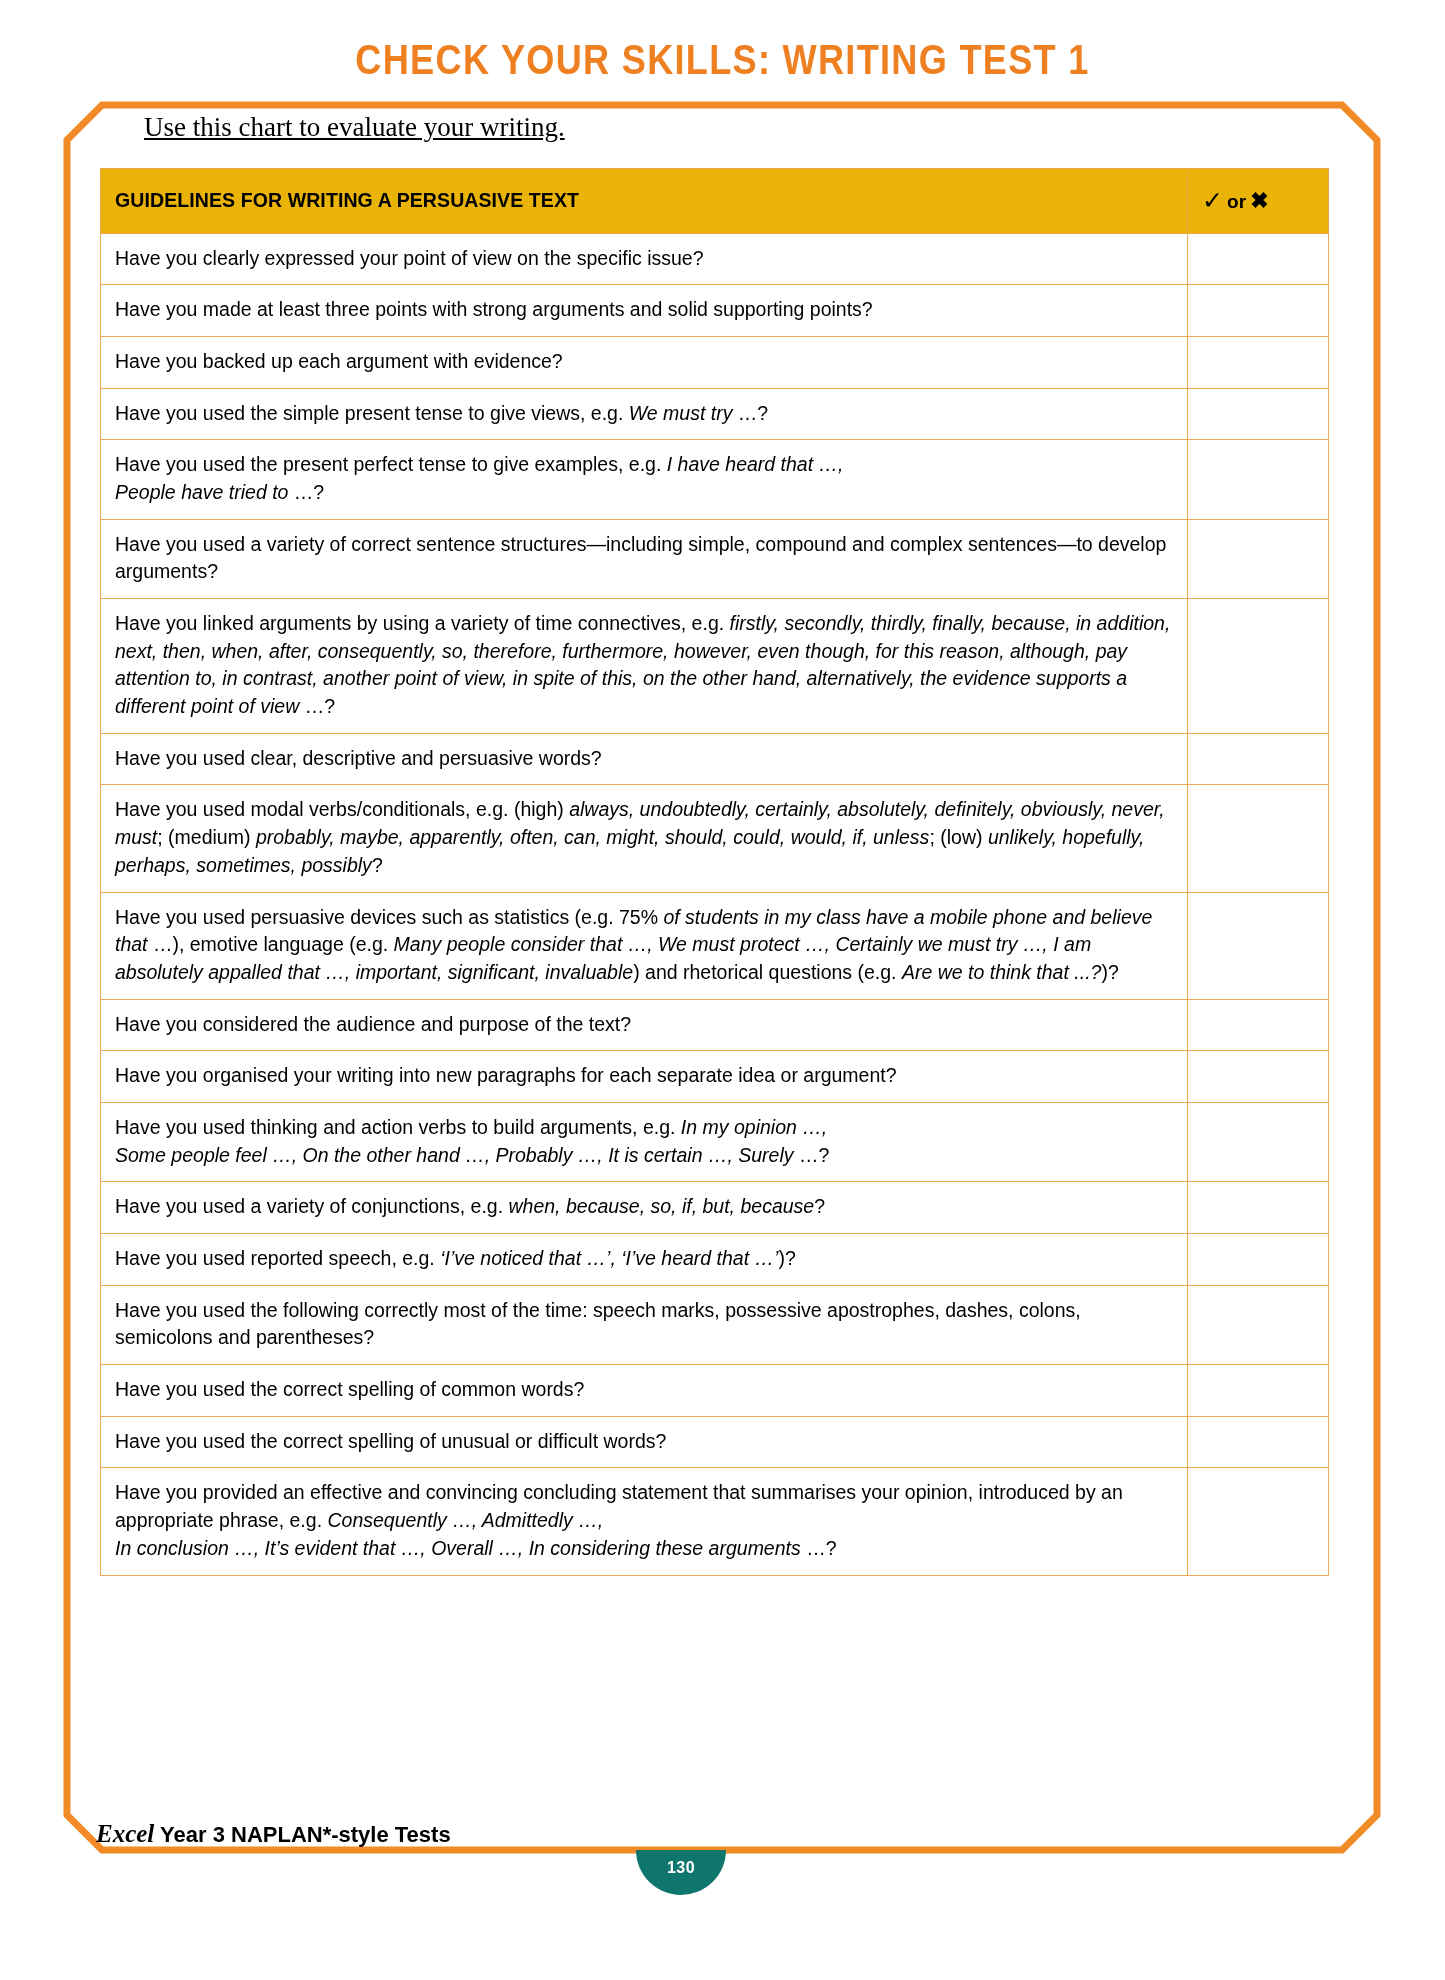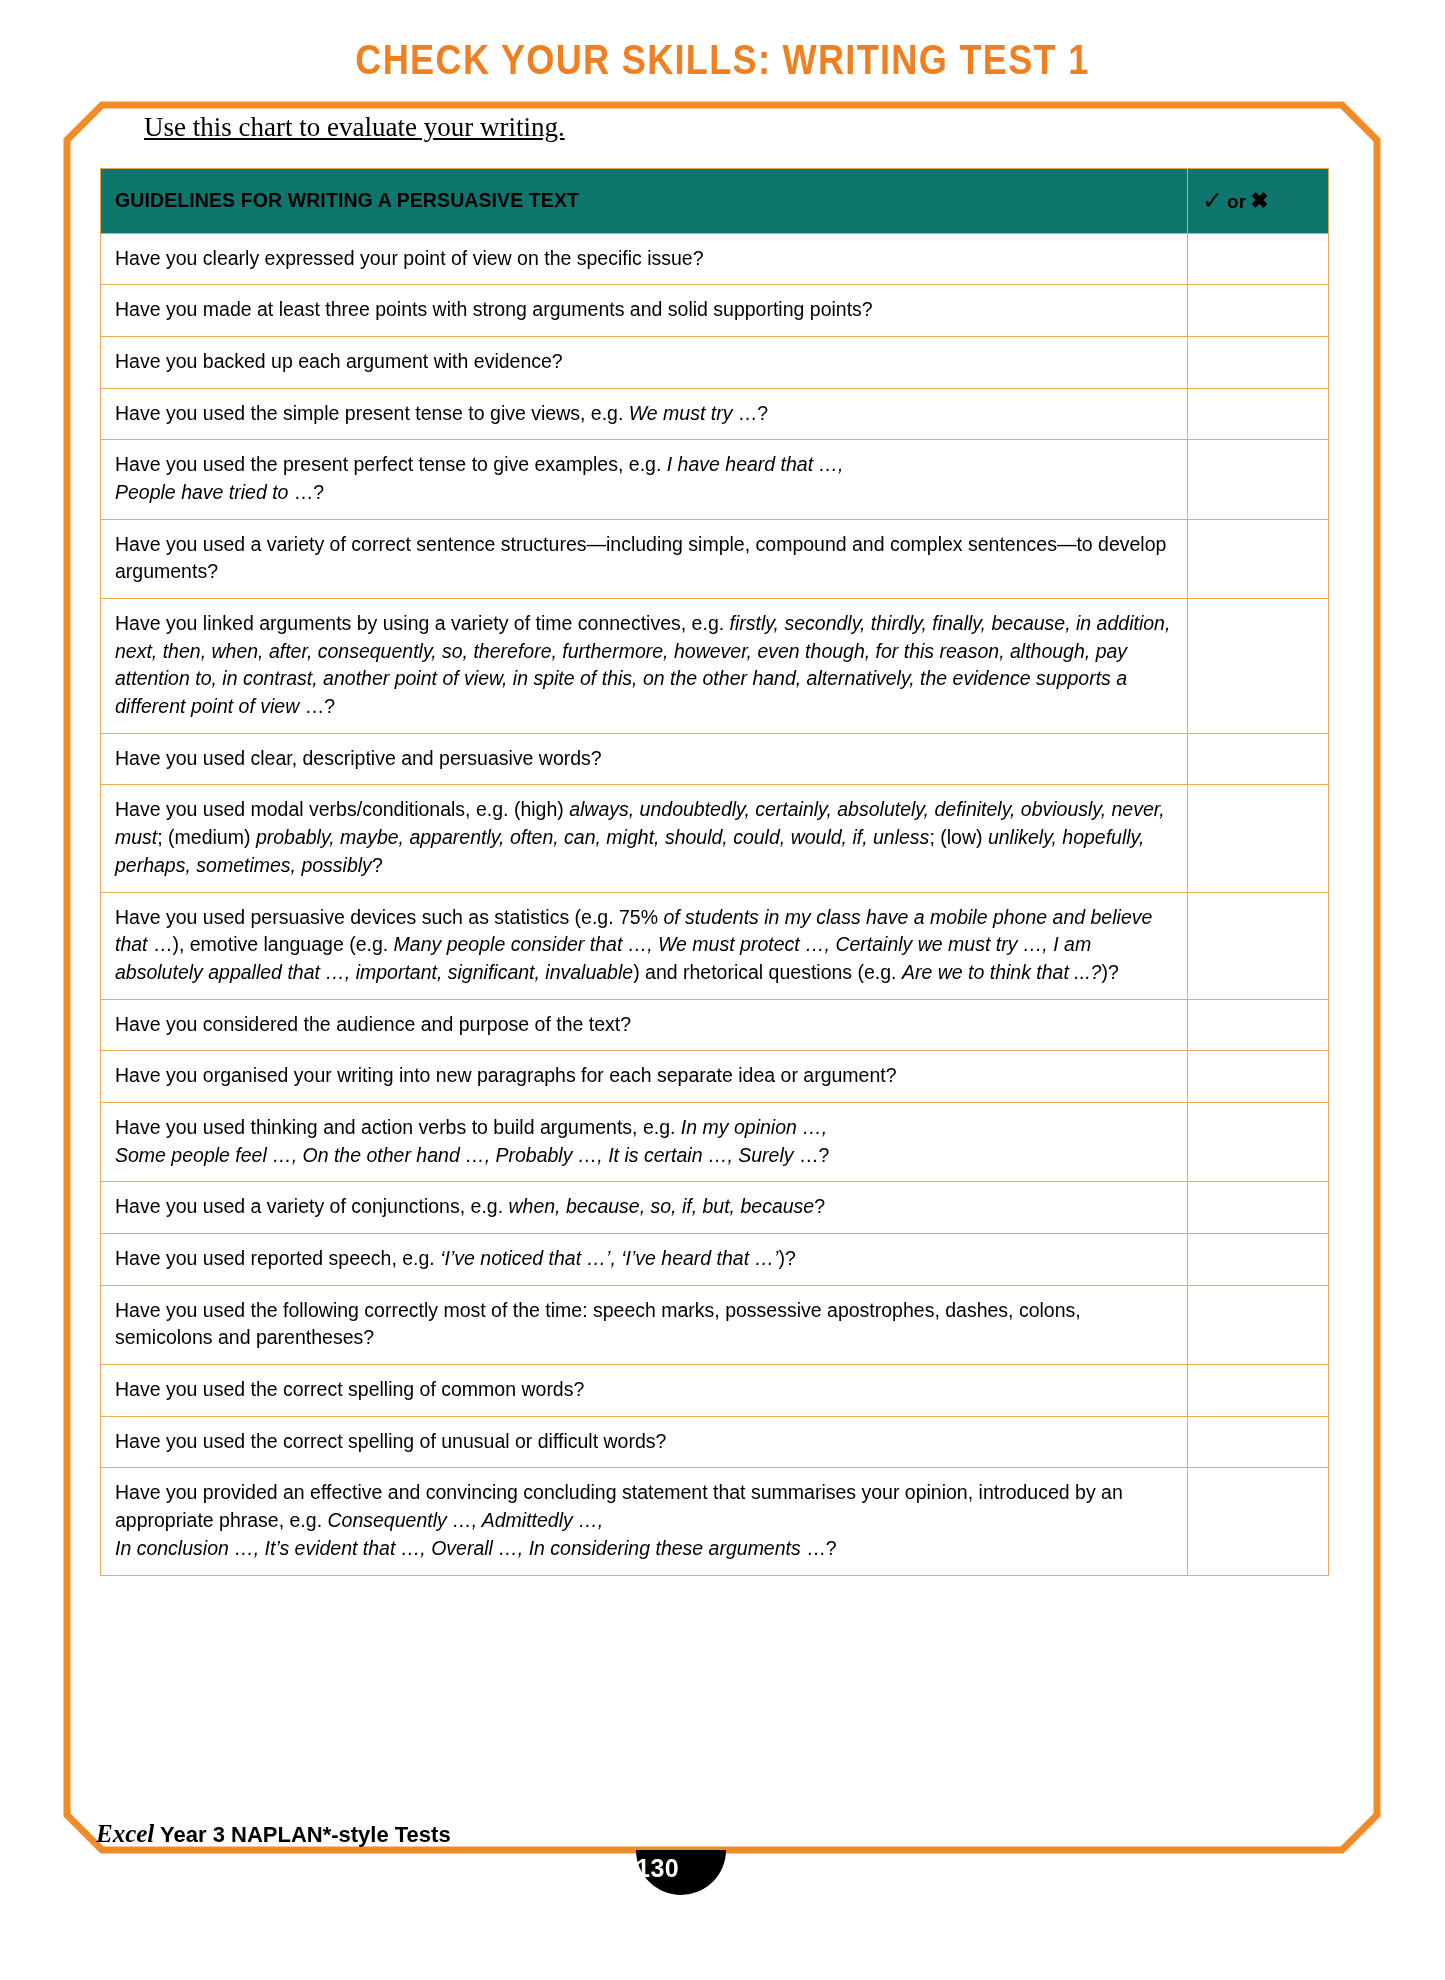--- a/index.html
+++ b/index.html
@@ -78,21 +78,21 @@
   table.checklist td {
     border: 1.6px solid #edab57;
     vertical-align: middle;
     padding: 11px 14px 12px 14px;
     font-size: 19.5px;
     line-height: 1.42;
     color: #000;
     text-align: left;
   }
   table.checklist thead th {
-    background: #0f766e;
+    background: #eab308;
     border-color: #e8a44a;
     font-weight: bold;
     font-size: 19.5px;
     letter-spacing: 0.1px;
     padding-top: 14px;
     padding-bottom: 14px;
   }
   th.tick-head {
     text-align: center;
     font-weight: normal;
@@ -130,26 +130,26 @@
     font-style: italic;
     font-weight: bold;
     font-size: 25px;
   }
   .page-tab {
     position: absolute;
     left: 636px;
     top: 1850px;
     width: 90px;
     height: 45px;
-    background: #000000;
+    background: #0f766e;
     border-radius: 0 0 45px 45px / 0 0 45px 45px;
     color: #ffffff;
-    font-size: 25px;
-    font-weight: bold;
-    text-align: left;
+    font-size: 16px;
+    font-weight: bold;
+    text-align: center;
     line-height: 36px;
     letter-spacing: 0.5px;
   }
 </style>
 </head>
 <body>
 
 <div class="page-title">CHECK YOUR SKILLS: WRITING TEST 1</div>
 
 <div class="frame-wrap">

